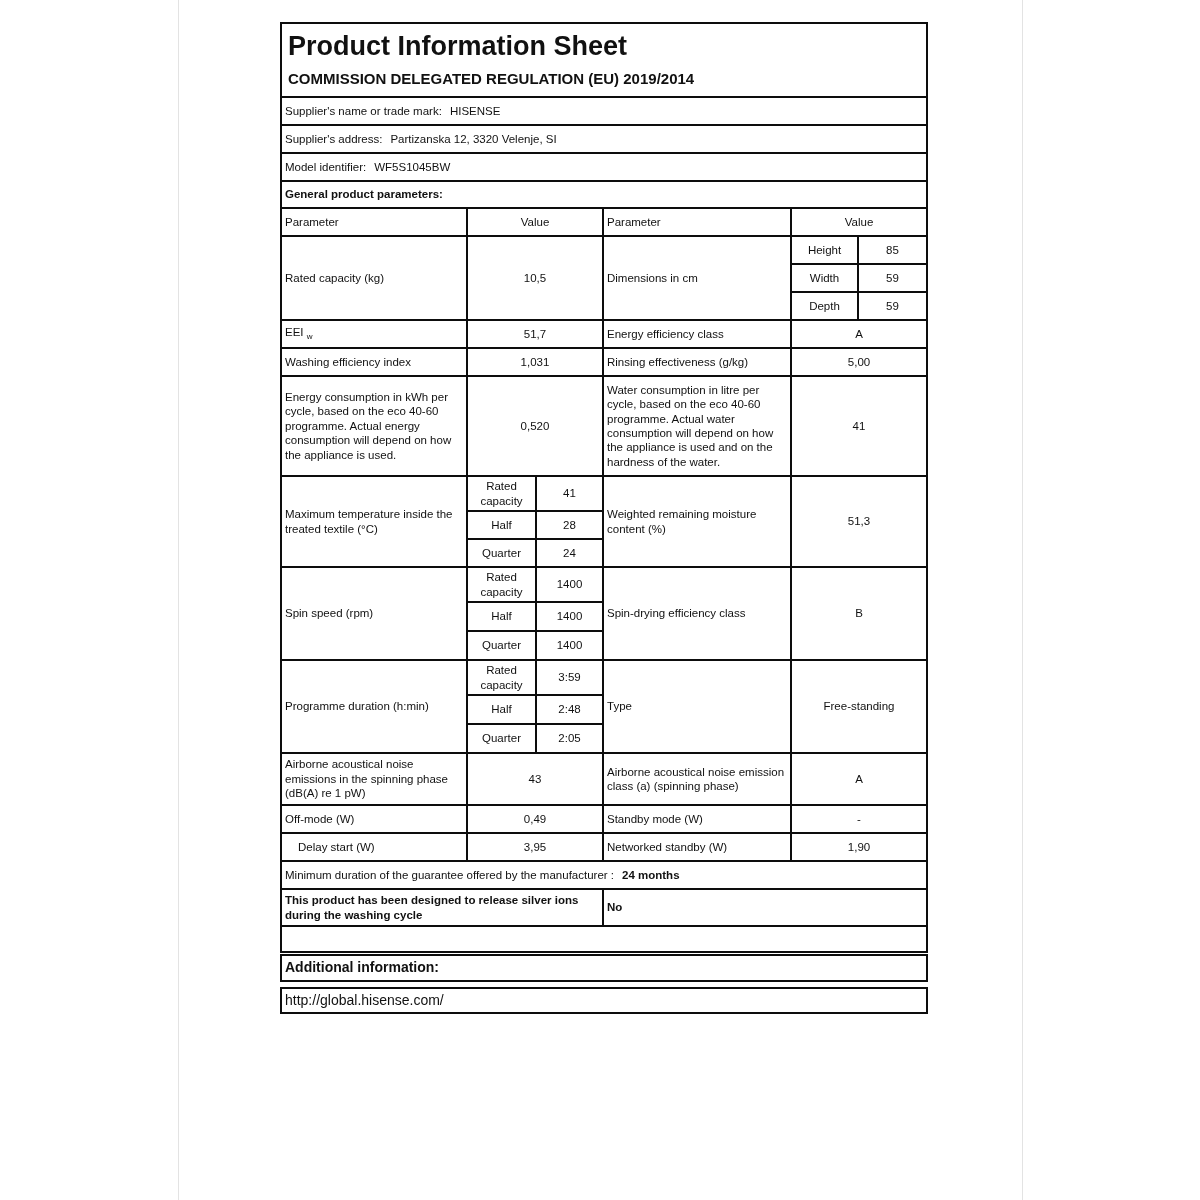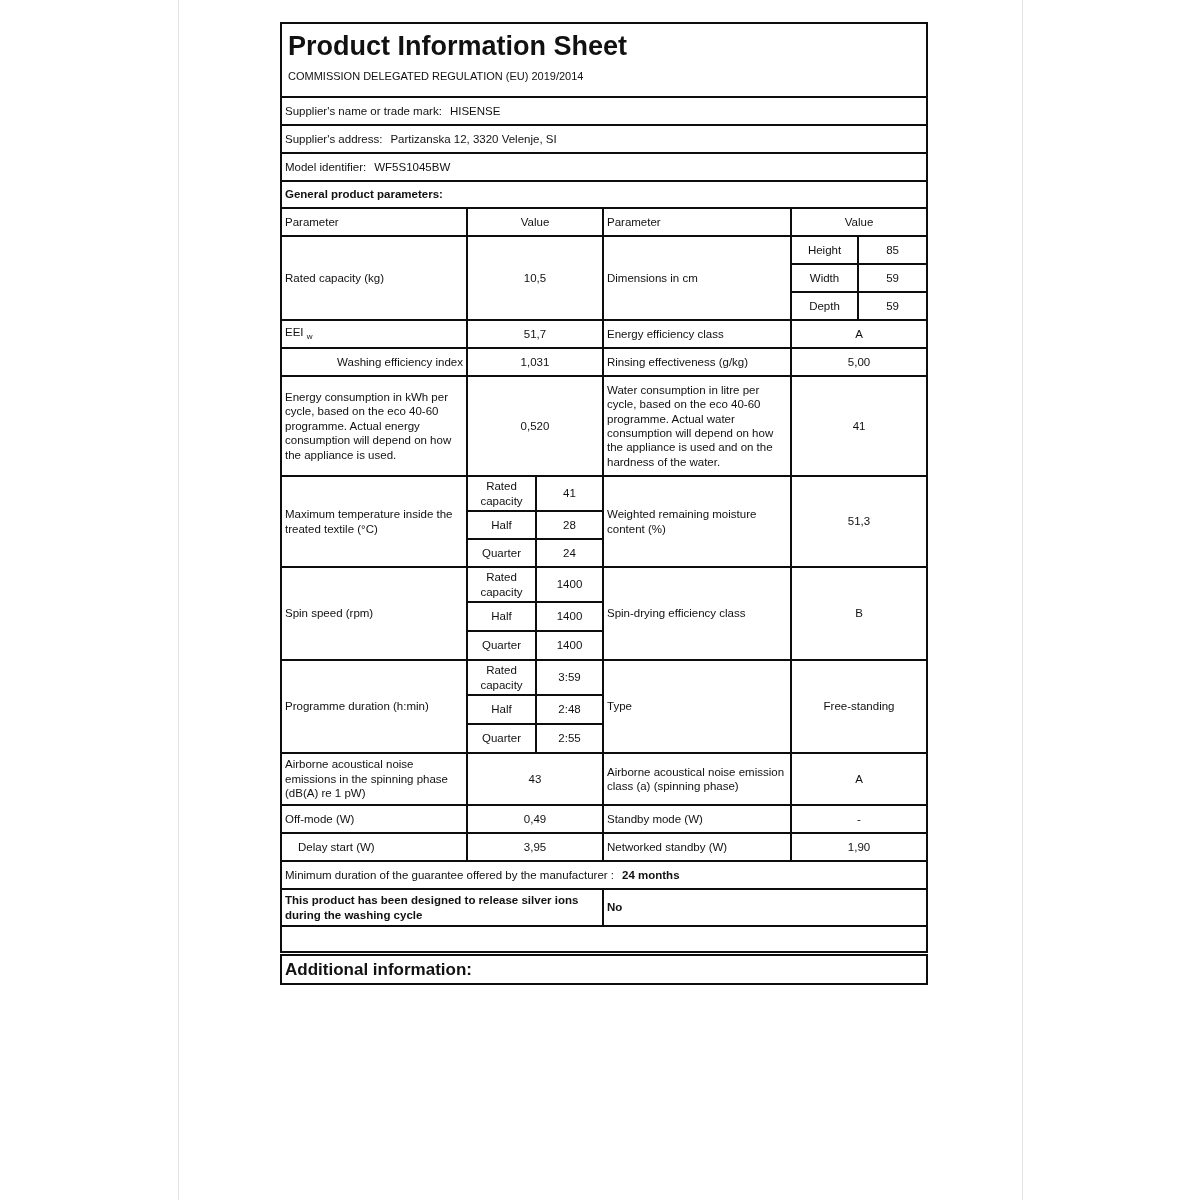--- a/index.html
+++ b/index.html
@@ -7,26 +7,26 @@
   .page-edge{position:absolute;top:0;bottom:0;width:1px;background:#e3e3e3;}
   .page-edge.left{left:178px;}
   .page-edge.right{left:1022px;}
   .sheet{position:absolute;left:280px;top:22px;width:648px;}
   table.pis{border-collapse:collapse;table-layout:fixed;width:648px;}
   table.pis td{border:2px solid #0d0d0d;vertical-align:middle;font-size:11.5px;line-height:1.25;padding:1px 3px;overflow:hidden;}
   td.c{text-align:center;padding:1px 1px;}
   td.b{font-weight:bold;}
   .titlecell{padding:6px 6px 4px 6px !important;}
   .doc-title{font-size:27px;font-weight:bold;letter-spacing:0px;margin:0 0 6px 0;}
-  .doc-reg{font-size:11px;font-weight:normal;}
+  .doc-reg{font-size:15px;font-weight:bold;}
   .lv .lbl{font-weight:normal;}
   .lv .val{font-weight:normal;margin-left:8px;}
   .lv .val.bold{font-weight:bold;}
   sub.eei{font-size:8px;vertical-align:sub;}
-  .strip{border:2px solid #0d0d0d;width:648px;box-sizing:border-box;font-size:17px;line-height:1.25;padding:3px 3px;}
+  .strip{border:2px solid #0d0d0d;width:648px;box-sizing:border-box;font-size:14px;line-height:1.25;padding:3px 3px;}
   .strip.b{font-weight:bold;}
   .gap1{height:1px;}
   .gap2{height:5px;}
 </style>
 </head>
 <body>
 
 <div class="page-edge left"></div>
 <div class="page-edge right"></div>
 
@@ -95,21 +95,21 @@
     </tr>
 
     <tr>
       <td style="height:24px;"><span>EEI</span> <sub class="eei">w</sub></td>
       <td colspan="2" class="c">51,7</td>
       <td>Energy efficiency class</td>
       <td colspan="2" class="c">A</td>
     </tr>
 
     <tr>
-      <td style="height:24px;text-align:right;">Washing efficiency index</td>
+      <td style="height:24px;">Washing efficiency index</td>
       <td colspan="2" class="c">1,031</td>
       <td>Rinsing effectiveness (g/kg)</td>
       <td colspan="2" class="c">5,00</td>
     </tr>
 
     <tr>
       <td style="height:96px;">Energy consumption in kWh per cycle, based on the eco 40-60 programme. Actual energy consumption will depend on how the appliance is used.</td>
       <td colspan="2" class="c">0,520</td>
       <td>Water consumption in litre per cycle, based on the eco 40-60 programme. Actual water consumption will depend on how the appliance is used and on the hardness of the water.</td>
       <td colspan="2" class="c">41</td>
@@ -153,21 +153,21 @@
       <td class="c">3:59</td>
       <td rowspan="3">Type</td>
       <td rowspan="3" colspan="2" class="c">Free-standing</td>
     </tr>
     <tr>
       <td class="c" style="height:25px;">Half</td>
       <td class="c">2:48</td>
     </tr>
     <tr>
       <td class="c" style="height:25px;">Quarter</td>
-      <td class="c">2:55</td>
+      <td class="c">2:05</td>
     </tr>
 
     <tr>
       <td style="height:48px;">Airborne acoustical noise emissions in the spinning phase (dB(A) re 1 pW)</td>
       <td colspan="2" class="c">43</td>
       <td>Airborne acoustical noise emission class (a) (spinning phase)</td>
       <td colspan="2" class="c">A</td>
     </tr>
 
     <tr>
@@ -197,13 +197,14 @@
 
     <tr>
       <td colspan="6" style="height:22px;"></td>
     </tr>
   </tbody>
     </table>
 
   <div class="gap1"></div>
   <div class="strip b">Additional information:</div>
   <div class="gap2"></div>
+  <div class="strip">http://global.hisense.com/</div>
 </div>
 
 </body></html>

